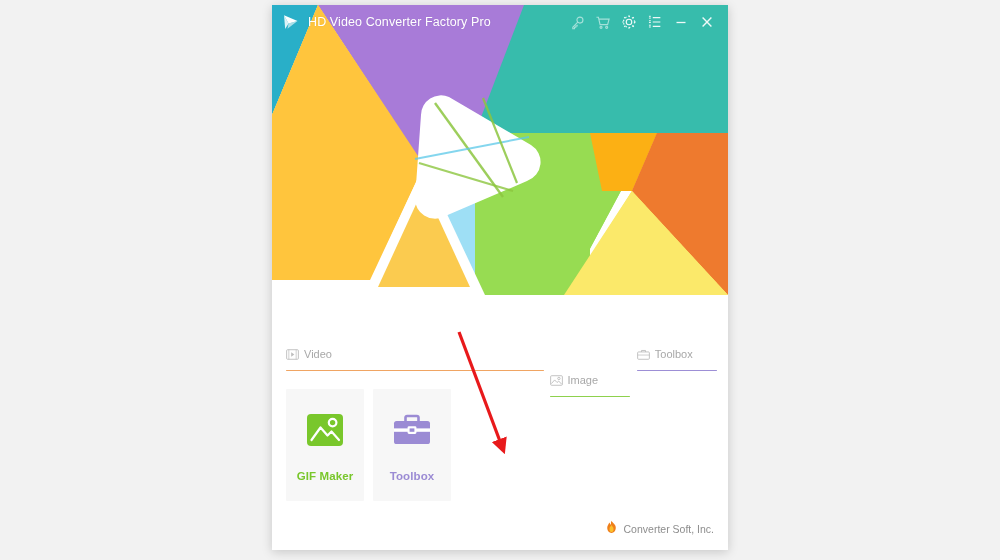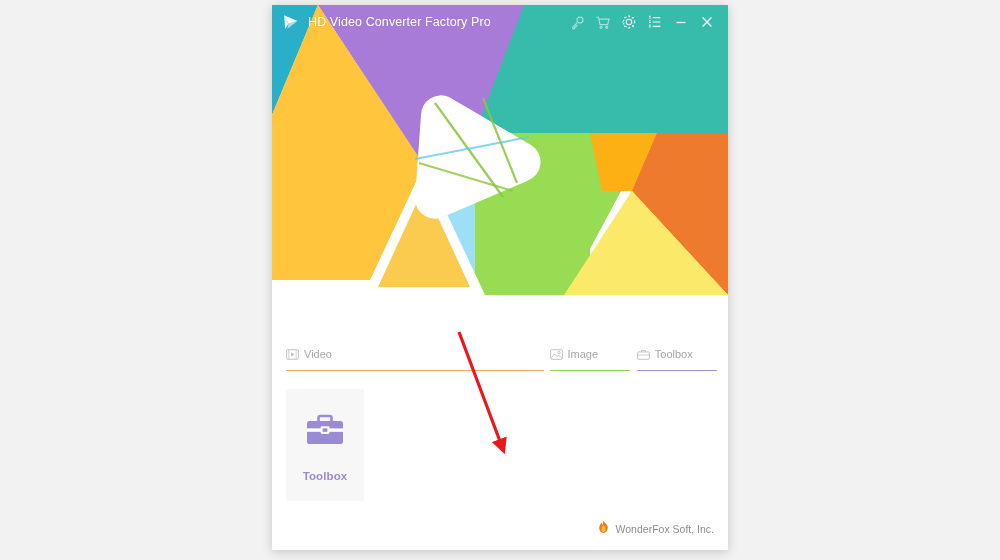--- a/index.html
+++ b/index.html
@@ -118,21 +118,21 @@
   }
   .tab .tab-rule {
     position: absolute;
     left: 0;
     bottom: -2px;
     height: 1.4px;
     border-radius: 1px;
   }
   #tab-video { width: 258px; }
   #tab-video .tab-rule { width: 258px; background: #f0a563; }
-  #tab-image { width: 80px; margin-left: 8px; }
+  #tab-image { width: 80px; margin-left: 8px; margin-top: 26px; }
   #tab-image .tab-rule { width: 80px; background: #8ed14d; }
   #tab-toolbox { width: 80px; margin-left: 8px; }
   #tab-toolbox .tab-rule { width: 80px; background: #9d8fd6; }
 
   
   #cards {
     position: absolute;
     left: 14px;
     top: 62px;
     width: 430px;
@@ -363,20 +363,30 @@
         <span class="tab-rule" style="background: rgb(157, 143, 214);"></span>
       </div>
 
     </div>
 
     <div id="cards">
 
 
 
 
+      <div class="card">
+        <span class="card-icon">
+          <svg width="42" height="42" viewBox="0 0 42 42" fill="none">
+            <rect x="3" y="4" width="36" height="32" rx="4" fill="#79c72b"></rect>
+            <path d="M7.5 30 L16.5 17.5 L23.5 25.5 L27.5 21.5 L35 30" stroke="#ffffff" stroke-width="2.2" fill="none" stroke-linecap="round" stroke-linejoin="round"></path>
+            <circle cx="28.6" cy="12.6" r="3.8" stroke="#ffffff" stroke-width="2.2" fill="none"></circle>
+          </svg>
+        </span>
+        <span class="card-label lbl-green">GIF Maker</span>
+      </div>
 
       <div class="card">
         <span class="card-icon">
           <svg width="42" height="40" viewBox="0 0 42 40" fill="none">
             <path d="M14.5 10 L14.5 6.6 Q14.5 5 16.2 5 L25.8 5 Q27.5 5 27.5 6.6 L27.5 10" stroke="#9b8bd4" stroke-width="2.6" fill="none"></path>
             <rect x="3" y="10" width="36" height="23" rx="2.6" fill="#9b8bd4"></rect>
             <rect x="3" y="17.4" width="36" height="3.4" fill="#ffffff"></rect>
             <rect x="16.6" y="15.2" width="8.8" height="7.8" rx="1.4" fill="#ffffff"></rect>
             <rect x="18.6" y="17.4" width="4.8" height="3.4" fill="#9b8bd4"></rect>
           </svg>
@@ -386,21 +396,21 @@
 
     </div>
 
     <div id="footer">
       <span>
         <svg width="13" height="14" viewBox="0 0 14 15">
           <path d="M7 0.8 C8.6 3.6 11.6 4.6 11.6 8.4 C11.6 11.6 9.6 14 7 14 C4.4 14 2.4 11.6 2.4 8.4 C2.4 5.6 4 4.8 4.6 2.6 C5.4 4 5.8 4.6 6.4 5 C6.2 3.4 6.4 2 7 0.8 Z" fill="#ef7f1a"></path>
           <path d="M7 5.4 C7.8 7 9.2 7.8 9.2 9.8 C9.2 11.6 8.2 13 7 13 C5.8 13 4.8 11.6 4.8 9.8 C4.8 8.2 5.8 7.2 7 5.4 Z" fill="#fbc02d"></path>
         </svg>
       </span>
-      <span id="footer-label">WonderFox Soft, Inc.</span>
+      <span id="footer-label">Converter Soft, Inc.</span>
     </div>
 
   </div>
 </div>
 
 <svg id="annotation-arrow">
   <defs>
     <marker id="arrowhead" markerWidth="5" markerHeight="5" refX="1.6" refY="2.5" orient="auto">
       <path d="M0,0 L5,2.5 L0,5 z" fill="#e8191b"></path>
     </marker>

